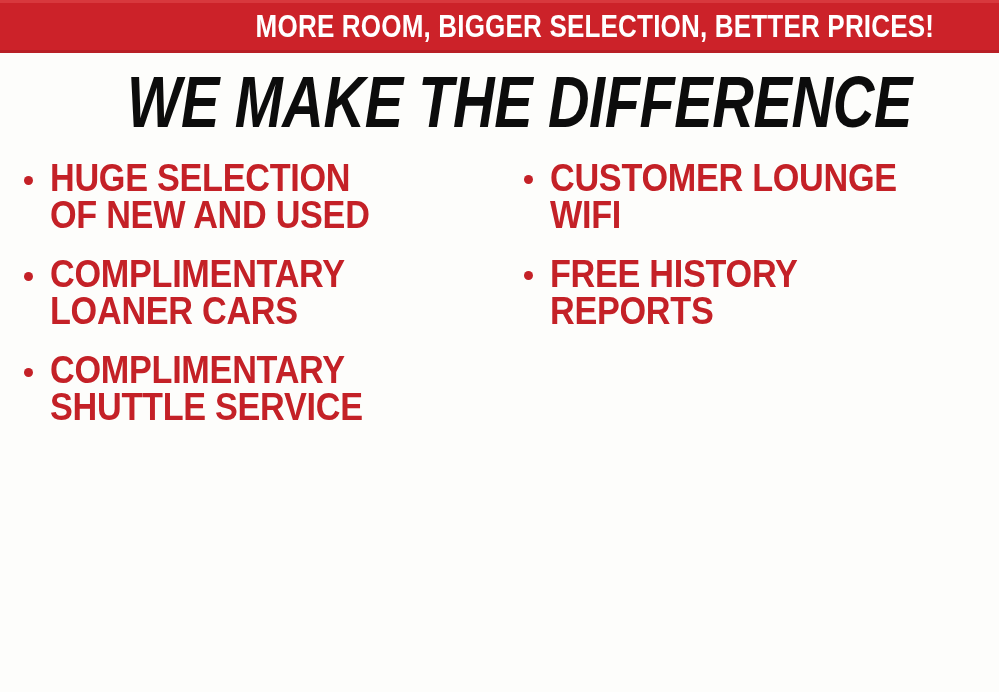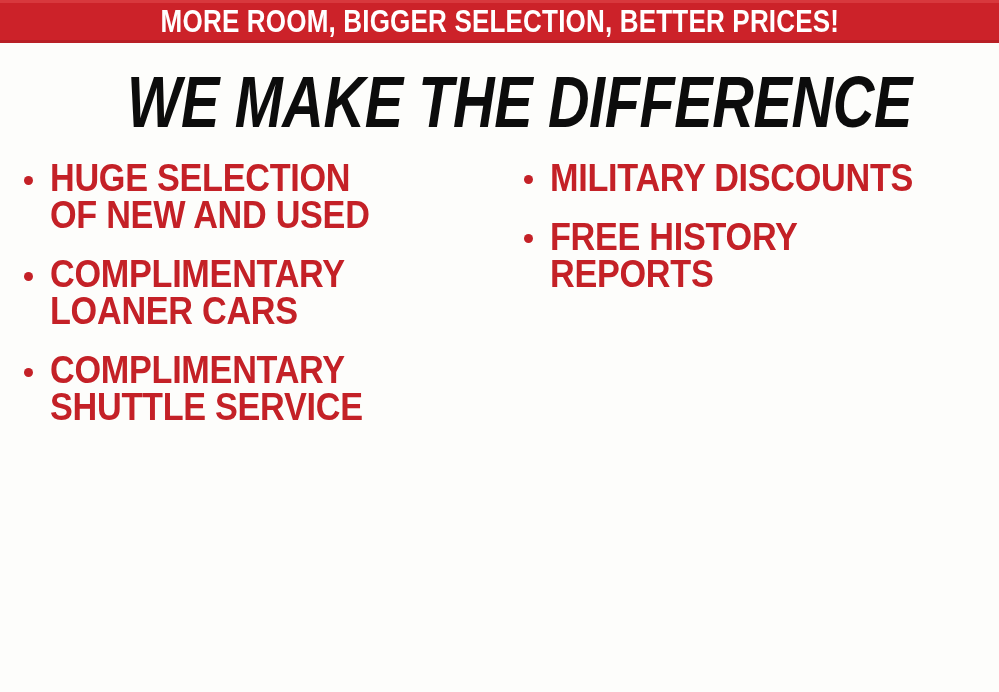--- a/index.html
+++ b/index.html
@@ -4,26 +4,26 @@
 <style>
   html,body{margin:0;padding:0;}
   body{
     width:999px;height:692px;
     background:#fdfdfb;
     font-family:"Liberation Sans","DejaVu Sans",sans-serif;
     overflow:hidden;
     position:relative;
   }
   #banner{
-    position:absolute;left:0;top:0;width:999px;height:43px;
+    position:absolute;left:0;top:0;width:999px;height:53px;
     background:#cc2229;
     box-sizing:border-box;
     border-top:3px solid #d8383d;
     border-bottom:3px solid #b81f25;
-    display:flex;align-items:center;justify-content:center;
+    display:flex;align-items:center;justify-content:flex-end;
   }
   #banner-text{
     color:#ffffff;
     font-size:31px;
     font-weight:bold;
     letter-spacing:0.2px;
     transform:scaleX(0.84);
     transform-origin:center center;
     white-space:nowrap;
     line-height:1;
@@ -105,21 +105,22 @@
       </div>
       <div class="bullet-item">
         <span class="bullet-dot"></span>
         <span class="bullet-label">COMPLIMENTARY
 SHUTTLE SERVICE</span>
       </div>
     </div>
   <div class="column" id="col-right">
       <div class="bullet-item">
         <span class="bullet-dot"></span>
-        <span class="bullet-label">MILITARY DISCOUNTS</span>
+        <span class="bullet-label">CUSTOMER LOUNGE
+WIFI</span>
       </div>
       <div class="bullet-item">
         <span class="bullet-dot"></span>
         <span class="bullet-label">FREE HISTORY
 REPORTS</span>
       </div>
     </div>
 </div>
 
 </body></html>

